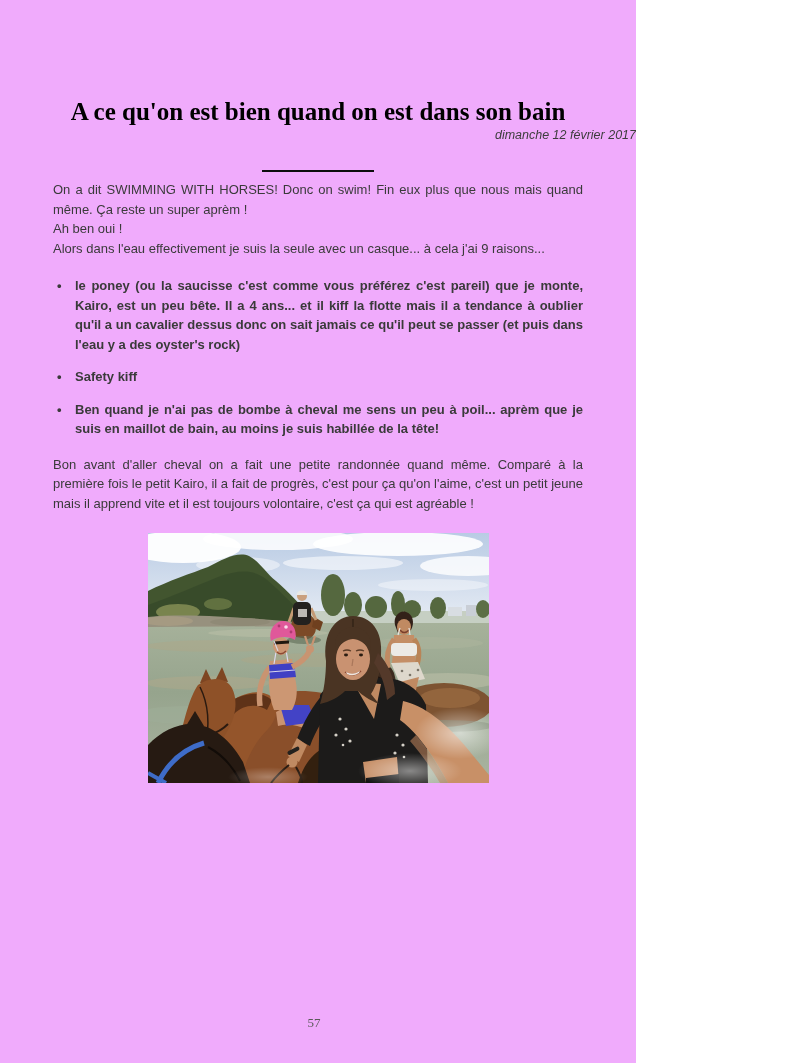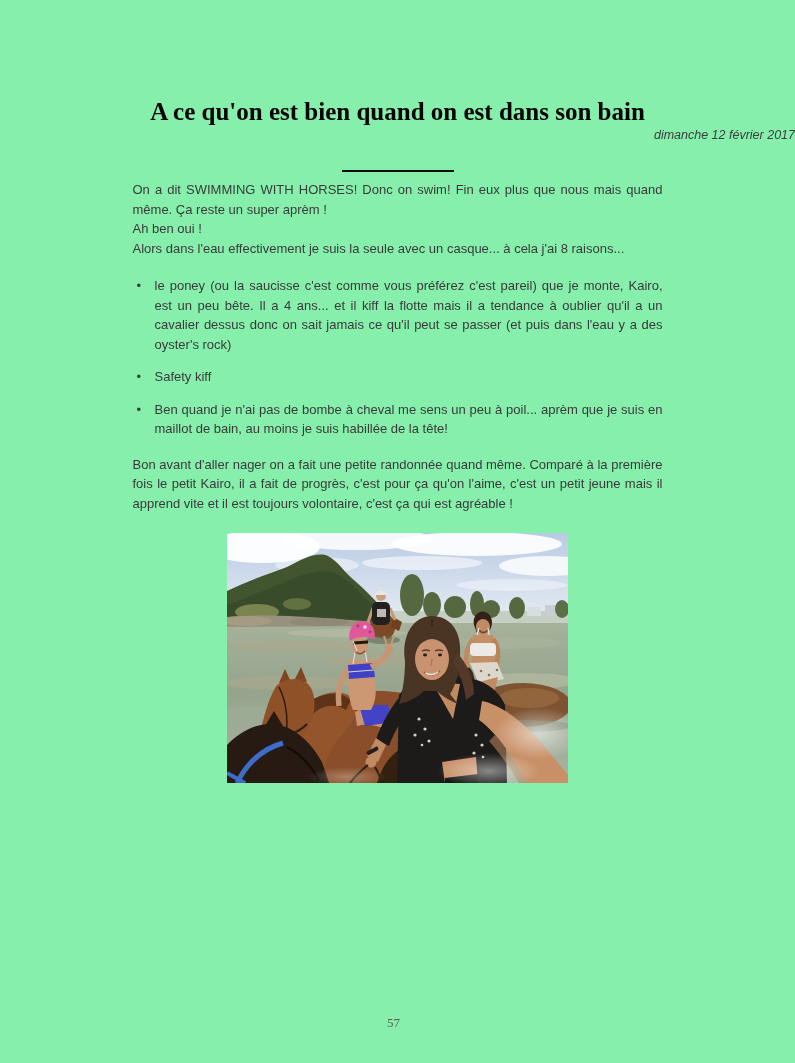--- a/index.html
+++ b/index.html
@@ -1,19 +1,19 @@
 <!DOCTYPE html>
 <html><head>
 <meta charset="utf-8">
 <style>
   html,body{margin:0;padding:0;background:#ffffff;}
   .page{
     position:relative;
-    width:795px;height:1063px;
-    background:#86efac;
+    width:636px;height:1063px;
+    background:#f0abfc;
     font-family:"Liberation Sans",sans-serif;
     color:#3a3a3a;
     overflow:hidden;
   }
   .title{
     margin:0;
     padding-top:98px;
     text-align:center;
     font-family:"Liberation Serif",serif;
     font-weight:bold;
@@ -39,20 +39,21 @@
     margin:8px auto 0 auto;
     font-size:13px;
     line-height:19.5px;
     text-align:justify;
   }
   .body p{margin:0;}
   .reasons{
     list-style:none;
     margin:18px 0 16px 0;
     padding:0 0 0 22px;
+    font-weight:bold;
   }
   .reasons li{
     position:relative;
     margin:0 0 13px 0;
   }
   .reasons li:last-child{margin-bottom:0;}
   .reasons li::before{
     content:"\2022";
     position:absolute;
     left:-18px;
@@ -82,29 +83,29 @@
 <div class="page">
 
   <h1 class="title">A ce qu'on est bien quand on est dans son bain</h1>
   <div class="date">dimanche 12 février 2017</div>
 
   <hr class="separator">
 
   <div class="body">
     <p>On a dit SWIMMING WITH HORSES! Donc on swim! Fin eux plus que nous mais quand même. Ça reste un super aprèm !</p>
     <p>Ah ben oui !</p>
-    <p>Alors dans l'eau effectivement je suis la seule avec un casque... à cela j'ai 8 raisons...</p>
+    <p>Alors dans l'eau effectivement je suis la seule avec un casque... à cela j'ai 9 raisons...</p>
 
     <ul class="reasons">
       <li>le poney (ou la saucisse c'est comme vous préférez c'est pareil) que je monte, Kairo, est un peu bête. Il a 4 ans... et il kiff la flotte mais il a tendance à oublier qu'il a un cavalier dessus donc on sait jamais ce qu'il peut se passer (et puis dans l'eau y a des oyster's rock)</li>
       <li>Safety kiff</li>
       <li>Ben quand je n'ai pas de bombe à cheval me sens un peu à poil... aprèm que je suis en maillot de bain, au moins je suis habillée de la tête!</li>
     </ul>
 
-    <p class="closing">Bon avant d'aller nager on a fait une petite randonnée quand même. Comparé à la première fois le petit Kairo, il a fait de progrès, c'est pour ça qu'on l'aime, c'est un petit jeune mais il apprend vite et il est toujours volontaire, c'est ça qui est agréable !</p>
+    <p class="closing">Bon avant d'aller cheval on a fait une petite randonnée quand même. Comparé à la première fois le petit Kairo, il a fait de progrès, c'est pour ça qu'on l'aime, c'est un petit jeune mais il apprend vite et il est toujours volontaire, c'est ça qui est agréable !</p>
   </div>
 
   <figure class="photo-figure">
     <svg width="341" height="250" viewBox="0 0 341 250">
       <defs>
         <linearGradient id="sky" x1="0" y1="0" x2="0" y2="1">
           <stop offset="0" stop-color="#b9cbe4"></stop>
           <stop offset="1" stop-color="#e9eef5"></stop>
         </linearGradient>
         <linearGradient id="water" x1="0" y1="0" x2="0" y2="1">

